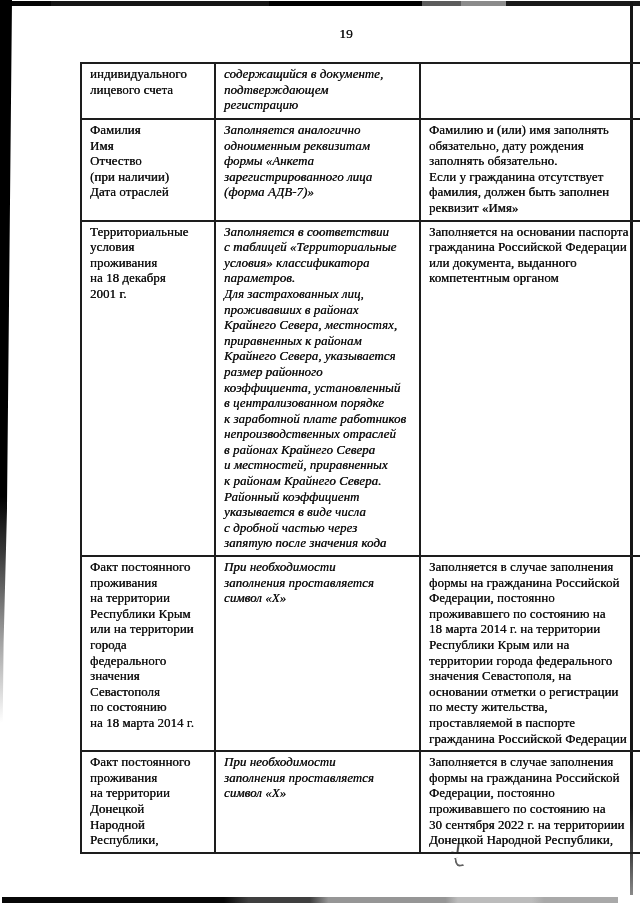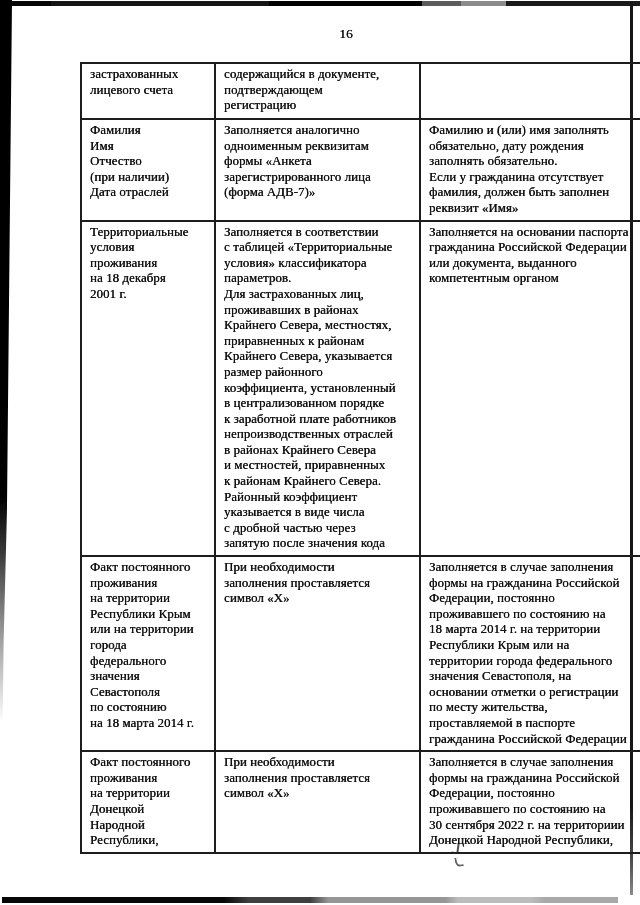--- a/index.html
+++ b/index.html
@@ -64,44 +64,44 @@
     vertical-align: top;
     padding: 3px 5px 3px 8px;
     font-size: 12.8px;
     line-height: 15.6px;
     white-space: pre-line;
     letter-spacing: 0.1px;
     text-shadow: 0.35px 0 0 currentColor;
     overflow: hidden;
   }
   .col-requisite { width: 119px; }
-  .col-rule      { width: 190px; }
+  .col-rule      { width: 190px; font-style: italic; }
   .col-note      { width: 221px; }
   tr.row-1 { height: 56px; }
   tr.row-2 { height: 97px; }
   tr.row-3 { height: 332px; }
   tr.row-4 { height: 190px; }
   tr.row-5 { height: 100px; }
 </style>
 </head>
 <body>
 
 <div class="edge-top"></div>
 <div class="edge-left"></div>
 <div class="edge-right"></div>
 <div class="edge-bottom"></div>
 <div class="speck-a"></div>
 <div class="speck-b"></div>
 
-<div class="page-number">16</div>
+<div class="page-number">19</div>
 
 <table class="doc-table">
   <tbody>
       <tr class="row-1">
-    <td class="col-requisite">застрахованных
+    <td class="col-requisite">индивидуального
 лицевого счета</td>
     <td class="col-rule">содержащийся в документе,
 подтверждающем
 регистрацию</td>
     <td class="col-note"></td>
   </tr>
   <tr class="row-2">
     <td class="col-requisite">Фамилия
 Имя
 Отчество

